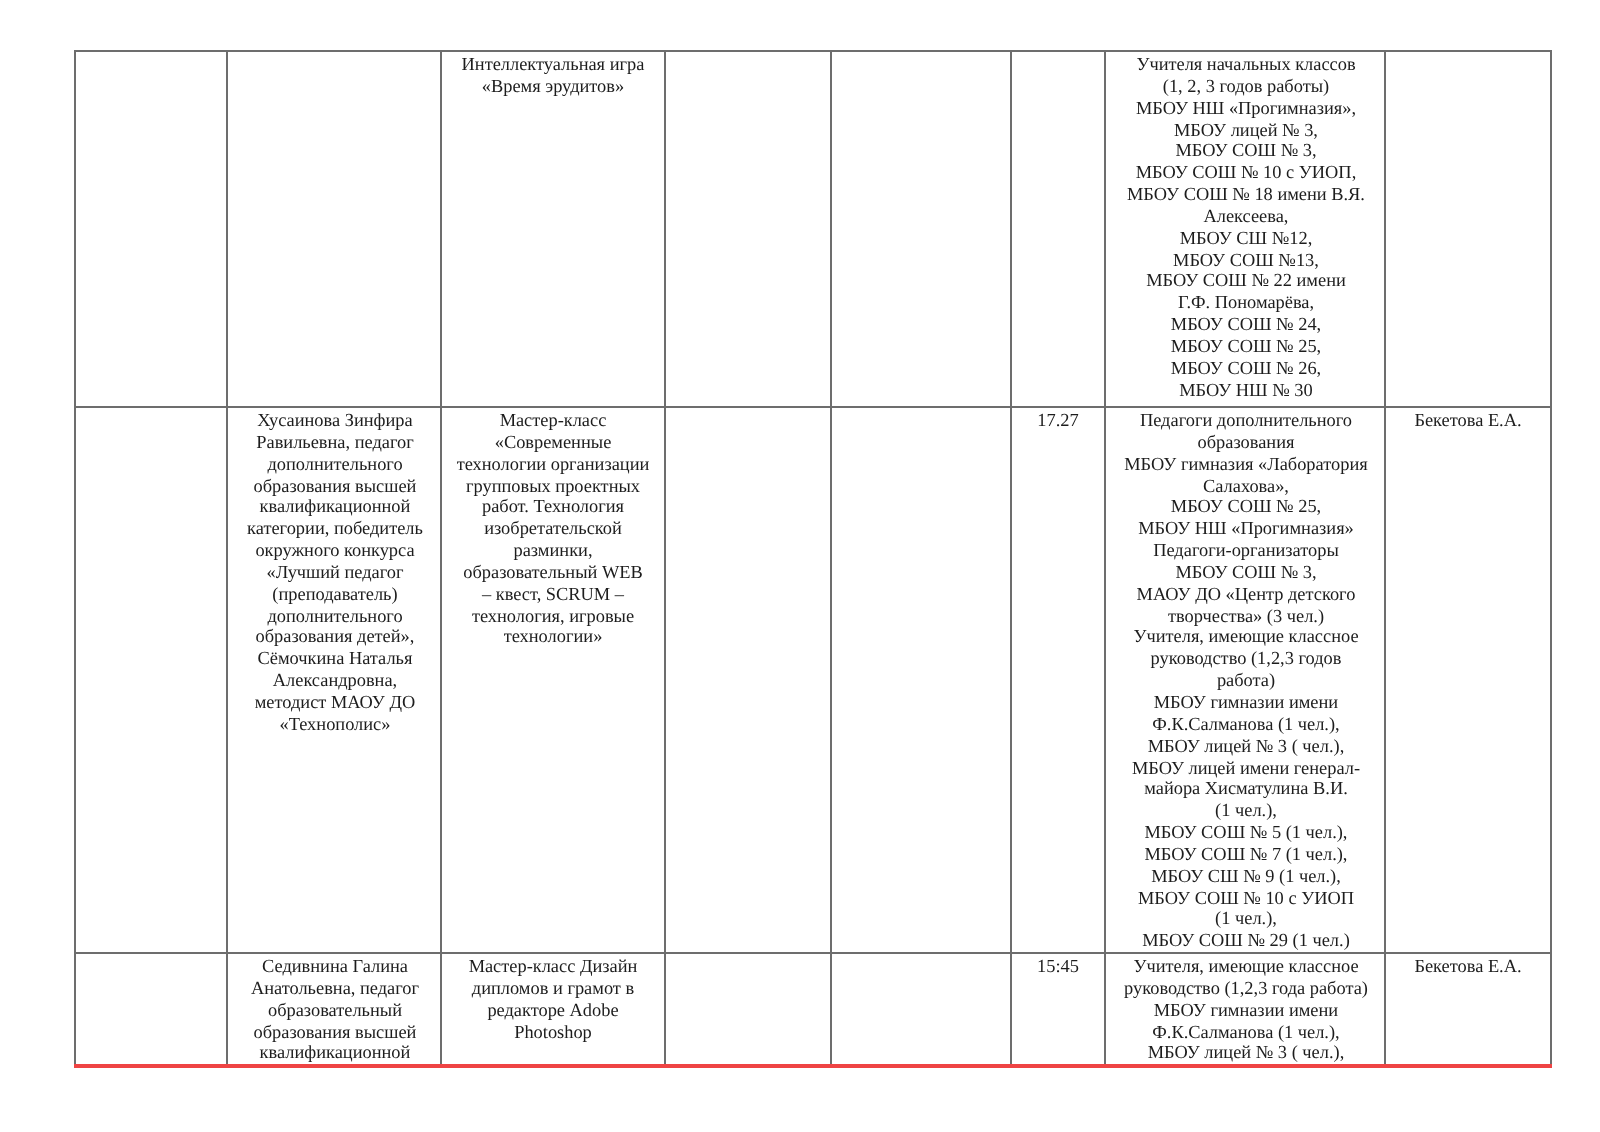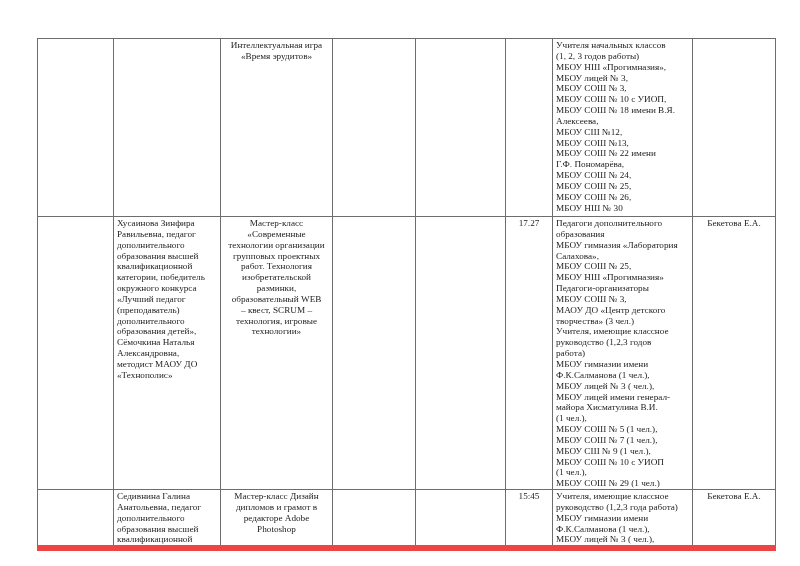--- a/index.html
+++ b/index.html
@@ -5,35 +5,36 @@
   html,body{margin:0;padding:0;background:#ffffff;}
   .page{
     position:relative;
     width:800px;height:566px;
     background:#ffffff;
     font-family:"Liberation Serif","DejaVu Serif",serif;
     color:#1d1d1d;
     overflow:hidden;
   }
   table.schedule{
-    position:absolute;left:37px;top:38px;
+    position:absolute;left:37px;top:25px;
     width:738px;
     border-collapse:collapse;
     table-layout:fixed;
-    border-bottom:6px solid #ef4444;
+    border-bottom:2px solid #ef4444;
     border-radius:22px;
   }
   td{
     border:1px solid #6d6d6d;
     vertical-align:top;
     padding:1px 2px 0 3px;
     font-size:9.2px;
     line-height:10.85px;
     white-space:pre-line;
     overflow:hidden;
+    text-align:center;
   }
   td.ac{text-align:center;padding:1px 2px 0 2px;}
   tr.r1{height:178px;}
   tr.r2{height:273px;}
   tr.r3{height:55px;}
   .clip{max-height:54px;overflow:hidden;}
 </style>
 </head>
 <body>
 
@@ -131,21 +132,21 @@
 МБОУ СШ № 9 (1 чел.),
 МБОУ СОШ № 10 с УИОП
 (1 чел.),
 МБОУ СОШ № 29 (1 чел.)</div></td>
         <td class="ac"><div>Бекетова Е.А.</div></td>
       </tr>
       <tr class="r3">
         <td><div class="clip"></div></td>
         <td><div class="clip">Седивнина Галина
 Анатольевна, педагог
-дополнительного
+образовательный
 образования высшей
 квалификационной</div></td>
         <td class="ac"><div class="clip">Мастер-класс Дизайн
 дипломов и грамот в
 редакторе Adobe
 Photoshop</div></td>
         <td><div class="clip"></div></td>
         <td><div class="clip"></div></td>
         <td class="ac"><div class="clip">15:45</div></td>
         <td><div class="clip">Учителя, имеющие классное

